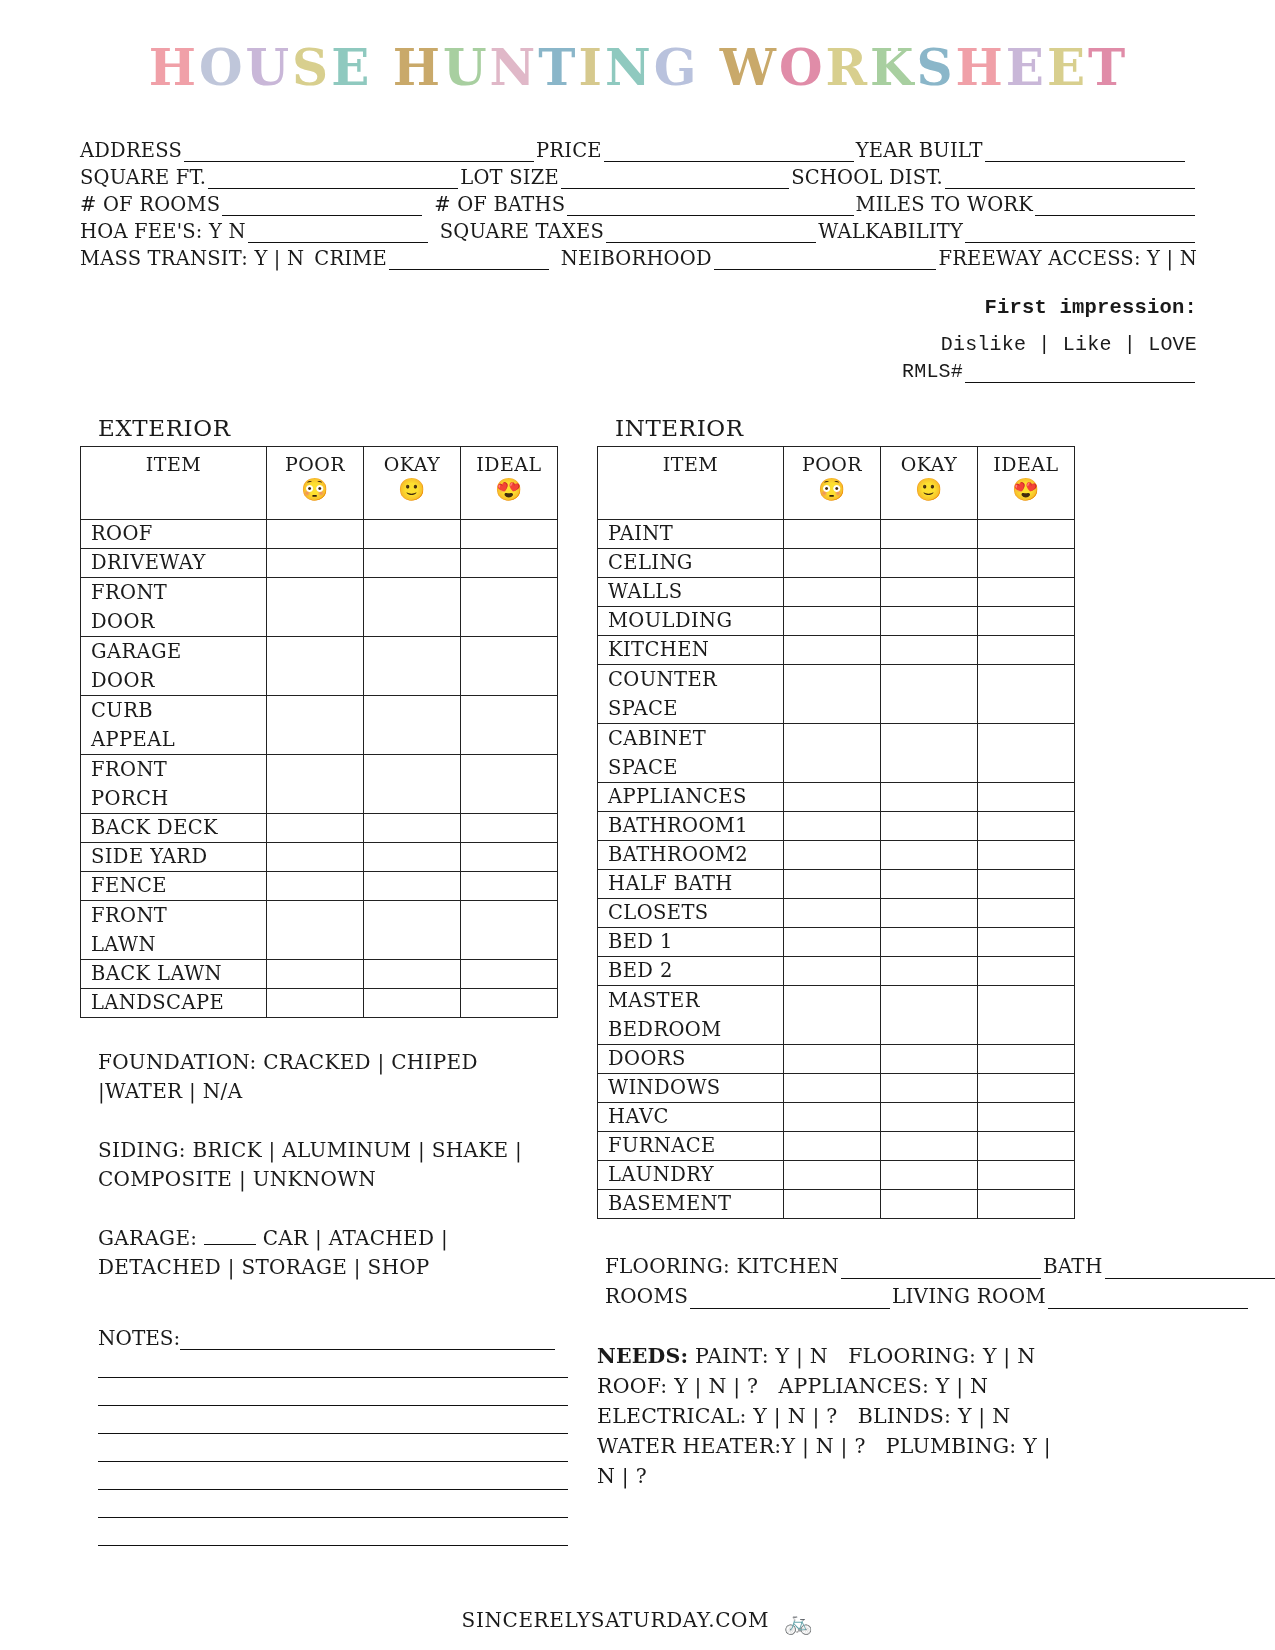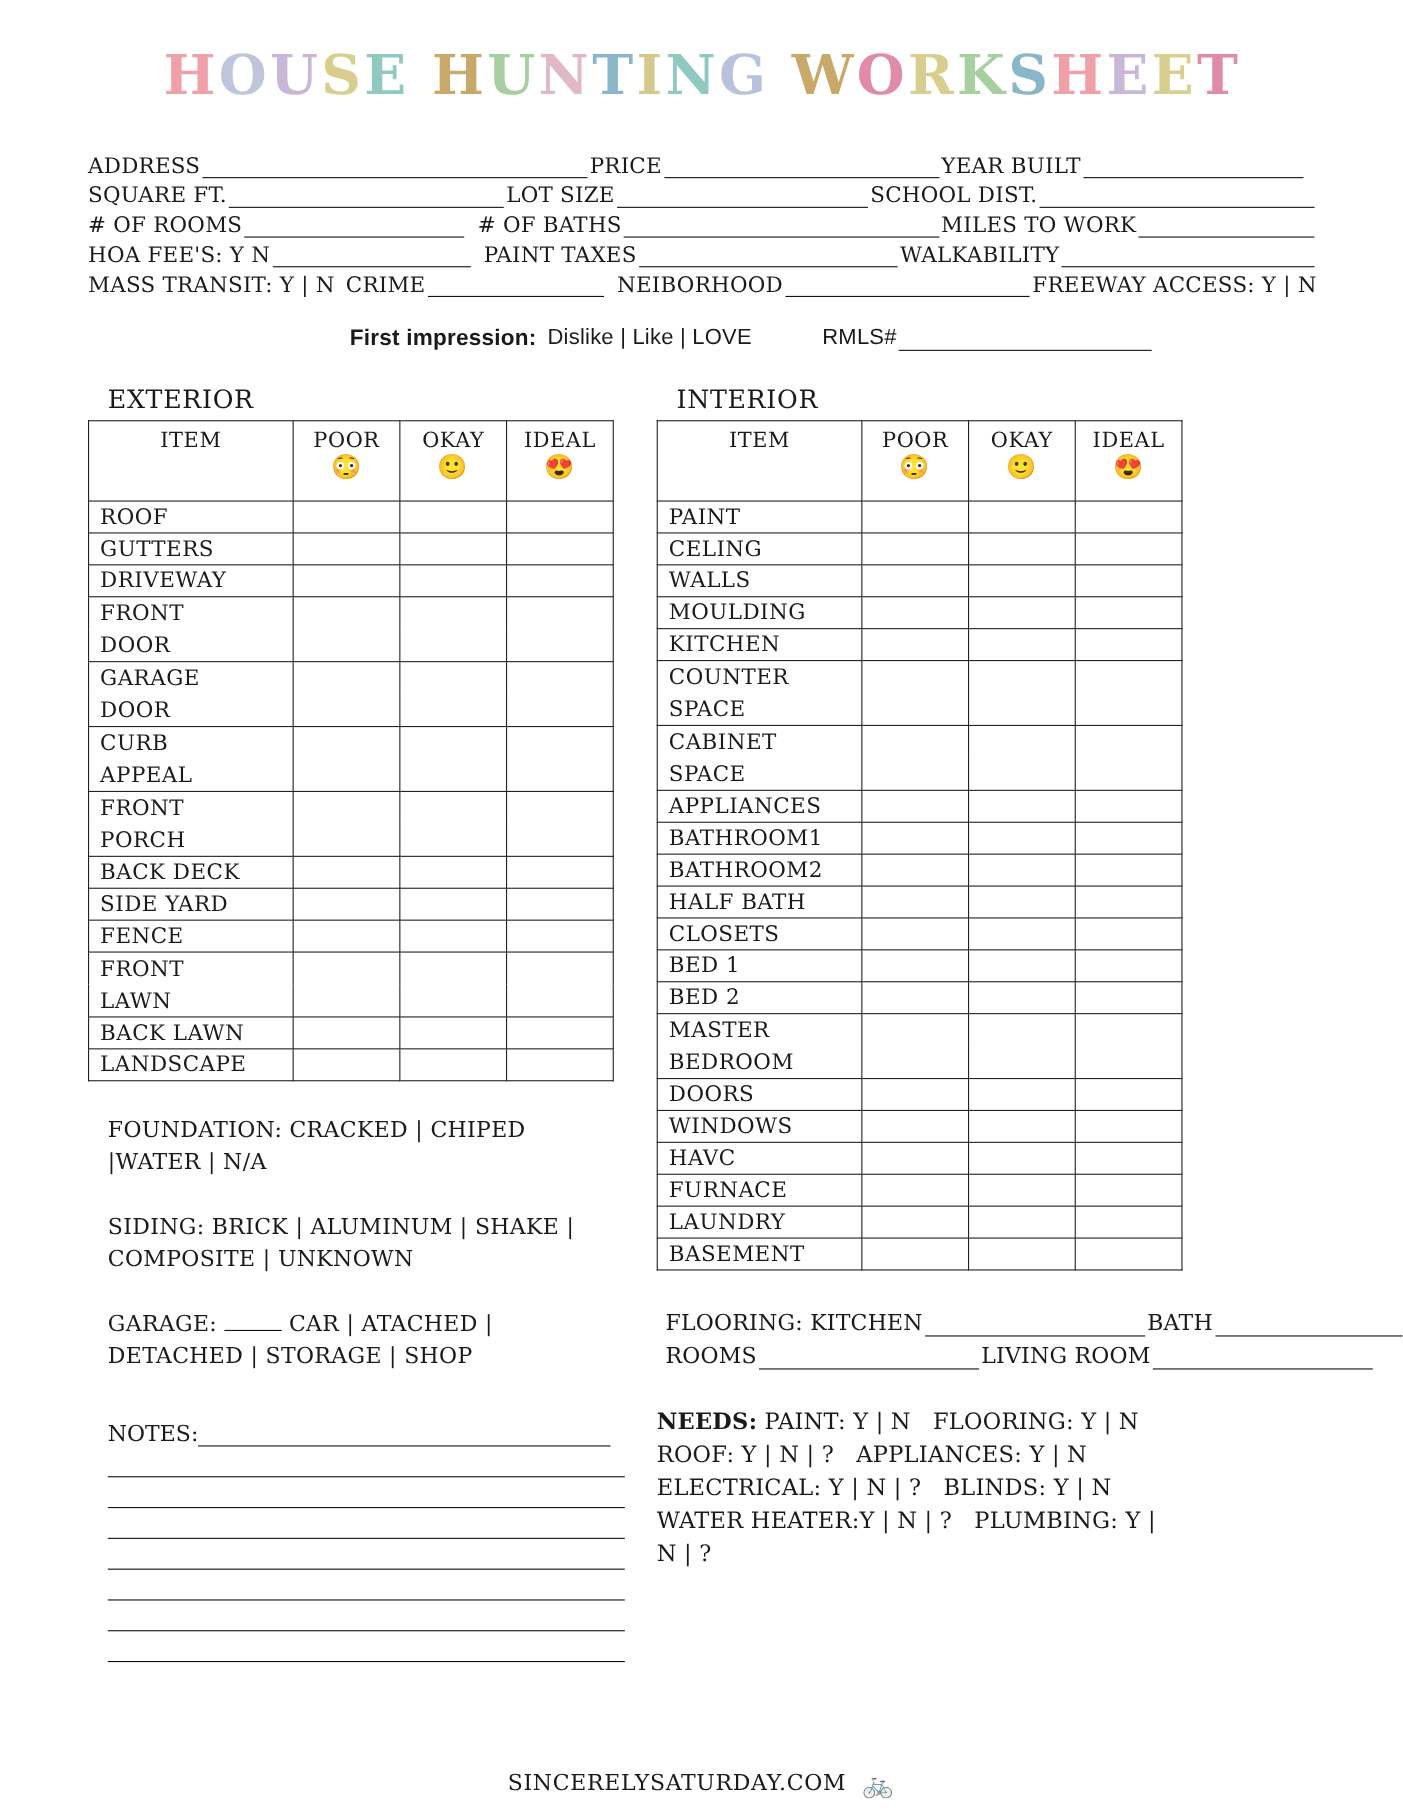--- a/index.html
+++ b/index.html
@@ -65,23 +65,24 @@
   .ln.w4 { flex: 0 0 180px; }
   .ln.w5 { flex: 0 0 160px; }
   .ln.w7 { flex: 0 0 230px; }
   .sp { flex: 0 0 10px; }
 
   .impression {
     margin: 22px 0 0 0;
     padding-left: 238px;
     display: flex;
     align-items: flex-end;
-    font-family: Liberation Sans, sans-serif;
+    font-family: Liberation Mono, monospace;
     font-size: 20px;
     white-space: nowrap;
+    flex-direction: column;
   }
   .impression .strong {
     font-weight: bold;
     font-size: 20.5px;
   }
   .impression .rmls {
     margin-left: 64px;
     display: flex;
     align-items: flex-end;
   }
@@ -231,21 +232,21 @@
       <span class="sp"></span>
       <span class="lbl"># OF BATHS</span>
       <span class="ln"></span>
       <span class="lbl">MILES TO WORK</span>
       <span class="ln w5"></span>
     </div>
     <div class="frow">
       <span class="lbl">HOA FEE'S: Y  N</span>
       <span class="ln w4"></span>
       <span class="sp"></span>
-      <span class="lbl">PAINT TAXES</span>
+      <span class="lbl">SQUARE TAXES</span>
       <span class="ln"></span>
       <span class="lbl">WALKABILITY</span>
       <span class="ln w7"></span>
     </div>
     <div class="frow">
       <span class="lbl">MASS TRANSIT: Y | N</span>
       <span class="sp"></span>
       <span class="lbl">CRIME</span>
       <span class="ln w5"></span>
       <span class="sp"></span>
@@ -288,26 +289,20 @@
           </tr>
         </thead>
         <tbody id="exterior-body">
             <tr>
               <td class="item">ROOF</td>
               <td class="cell"></td>
               <td class="cell"></td>
               <td class="cell"></td>
             </tr>
             <tr>
-              <td class="item">GUTTERS</td>
-              <td class="cell"></td>
-              <td class="cell"></td>
-              <td class="cell"></td>
-            </tr>
-            <tr>
               <td class="item">DRIVEWAY</td>
               <td class="cell"></td>
               <td class="cell"></td>
               <td class="cell"></td>
             </tr>
             <tr>
               <td class="item two" style="border-bottom: none;">FRONT</td>
               <td class="cell" style="border-bottom: none;"></td>
               <td class="cell" style="border-bottom: none;"></td>
               <td class="cell" style="border-bottom: none;"></td>

